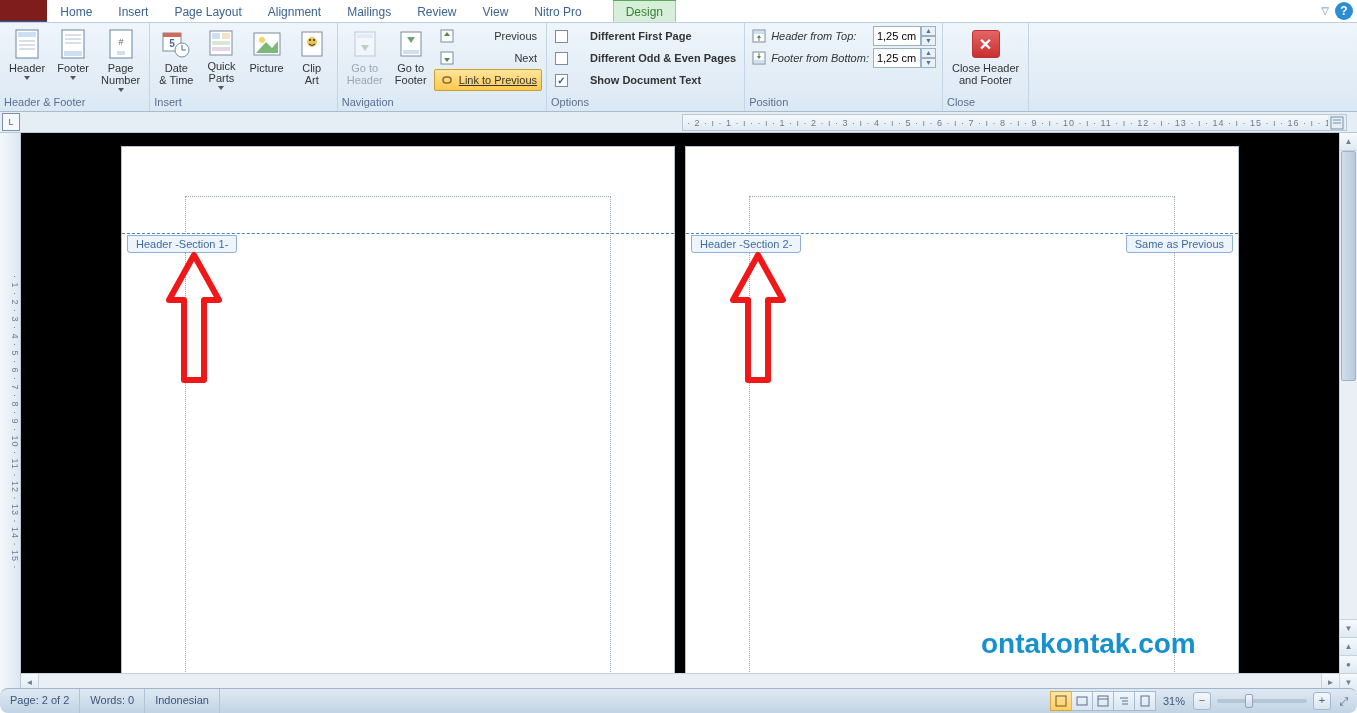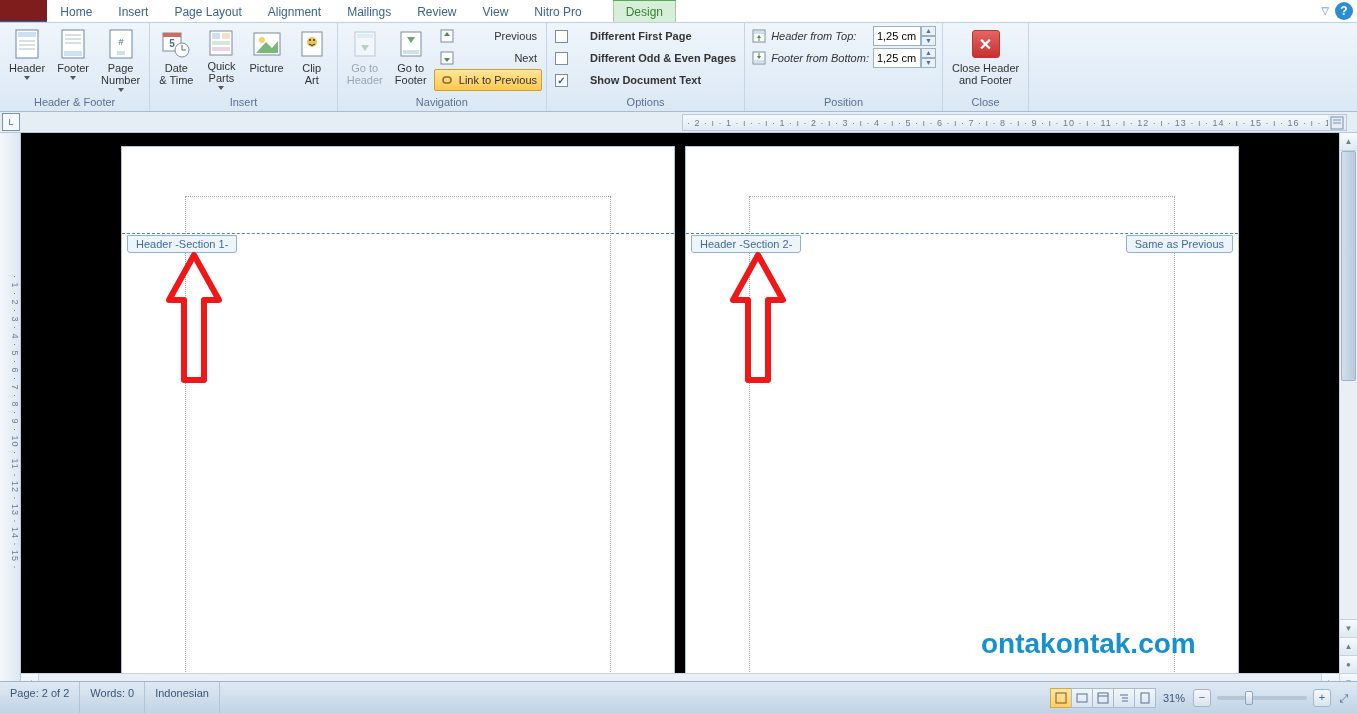--- a/index.html
+++ b/index.html
@@ -12,29 +12,29 @@
 .tab.ctx { background: #d7eed9; border: 1px solid #a0c9a4; border-bottom-color: #d7eed9; color: #3a8238; position: relative; }
 .tab.ctx::before { content: ""; position: absolute; top: -3px; left: -1px; right: -1px; height: 3px; background: #59a85c; }
 .tab-right { position: absolute; right: 4px; top: 2px; display: flex; gap: 6px; }
 .help-ic { width: 18px; height: 18px; border-radius: 50%; background: #2b8dd4; color: #fff; text-align: center; line-height: 18px; font-size: 12px; font-weight: bold; }
 .min-ic { color: #5a7fa8; font-size: 10px; line-height: 18px; }
 
 
 .ribbon { height: 89px; background: linear-gradient(#eff5fb, #dbe8f4); border-bottom: 1px solid #a7bcd1; display: flex; }
 .group { border-right: 1px solid #c4d5e6; display: flex; flex-direction: column; justify-content: space-between; padding: 2px 4px 0; }
 .group-row { display: flex; align-items: flex-start; gap: 2px; flex: 1; }
-.group-title { text-align: center; font-size: 11px; color: #5a7093; padding: 2px 0 3px; }
+.group-title { text-align: left; font-size: 11px; color: #5a7093; padding: 2px 0 3px; }
 .btn-big { display: flex; flex-direction: column; align-items: center; justify-content: flex-start; padding: 2px 4px 0; height: 66px; cursor: pointer; border: 1px solid transparent; border-radius: 2px; min-width: 40px; }
 .btn-big .ic-holder { width: 32px; height: 32px; display: flex; align-items: center; justify-content: center; }
 .btn-big .lbl { text-align: center; font-size: 11px; color: #333; line-height: 12px; margin-top: 2px; }
 .btn-big .drop::after { content: ""; display: block; width: 0; height: 0; border-left: 3px solid transparent; border-right: 3px solid transparent; border-top: 4px solid #555; margin: 2px auto 0; }
 .btn-big.disabled .lbl { color: #9aa7b3; }
 .btn-big.disabled { cursor: default; }
 .btn-sm { display: flex; align-items: center; gap: 4px; padding: 1px 4px; height: 22px; cursor: pointer; border: 1px solid transparent; border-radius: 2px; font-size: 11px; color: #333; justify-content: space-between; }
-.btn-sm.pressed { background: linear-gradient(#ffe59a, #ffc94f); border: 1px solid #c7a135; }
+.btn-sm.pressed { background: linear-gradient(#ffe59a, #ffc94f); border: 1px solid #c7a135; text-decoration: underline; }
 .chk { display: flex; align-items: center; gap: 22px; height: 22px; padding: 0 4px; font-size: 11px; color: #333; font-weight: bold; }
 .chk-box { width: 13px; height: 13px; border: 1px solid #7a8ca0; background: #fff; display: flex; align-items: center; justify-content: center; font-size: 10px; color: #2a5a9a; }
 .spin-row { display: flex; align-items: center; gap: 4px; height: 22px; padding: 0 2px; }
 .spin-lbl { font-size: 11px; color: #333; font-style: italic; }
 .spin-ic { width: 16px; height: 16px; display: flex; align-items: center; justify-content: center; }
 .spin-input-wrap { display: flex; }
 .spin-input { width: 48px; height: 20px; border: 1px solid #9ab1c6; font-size: 11px; padding: 0 3px; }
 .spin-btns { display: flex; flex-direction: column; }
 .spin-btns div { width: 15px; height: 10px; border: 1px solid #9ab1c6; background: #e9f1f8; font-size: 7px; text-align: center; line-height: 8px; color: #5a7093; cursor: pointer; }
 .close-box { width: 28px; height: 28px; border: 1px solid #b33; border-radius: 3px; background: linear-gradient(#e56565, #c83030); color: #fff; display: flex; align-items: center; justify-content: center; font-size: 16px; font-weight: bold; }
@@ -71,21 +71,21 @@
 .scroll-v .nav-btns { position: absolute; bottom: 0; left: 0; right: 0; }
 .scroll-v .nav-btns .btn-s { border-top: 1px solid #c7d3df; border-bottom: none; }
 .scroll-h { position: absolute; left: 21px; right: 18px; bottom: 22px; height: 18px; background: #e9eff5; border-top: 1px solid #c7d3df; }
 .scroll-h .btn-s { width: 18px; height: 100%; display: inline-block; text-align: center; line-height: 17px; font-size: 8px; color: #6c7f94; background: linear-gradient(#f6fafd,#dfe9f1); border-right: 1px solid #c7d3df; cursor: pointer; }
 .scroll-h .btn-s.r { float: right; border-right: none; border-left: 1px solid #c7d3df; }
 
 
 .watermark { position: absolute; font-size: 28px; font-weight: bold; color: #1591d0; font-family: Arial, sans-serif; }
 
 
-.status { position: absolute; bottom: 0; left: 0; right: 0; height: 32px; background: linear-gradient(#dfe9f3,#c1d3e5); border-top: 1px solid #9fb5cb; display: flex; align-items: center; font-size: 11px; color: #3c5677; }
+.status { position: absolute; bottom: 0; left: 0; right: 0; height: 25px; background: linear-gradient(#dfe9f3,#c1d3e5); border-top: 1px solid #9fb5cb; display: flex; align-items: center; font-size: 11px; color: #3c5677; border-radius: 8px; }
 .status .cell { padding: 0 10px; border-right: 1px solid #b1c4d7; height: 100%; line-height: 22px; }
 .status .right { margin-left: auto; display: flex; align-items: center; gap: 0; height: 100%; }
 .view-btn { width: 22px; height: 20px; border: 1px solid #a7bcd1; background: linear-gradient(#f1f6fb,#d9e5f0); margin-right: -1px; display: flex; align-items: center; justify-content: center; font-size: 10px; color: #4b6886; cursor: pointer; }
 .view-btn.active { background: linear-gradient(#ffe6aa,#ffcf63); border-color: #d6a942; }
 .zoom-pct { padding: 0 8px; }
 .zoom-btn { width: 18px; height: 18px; border: 1px solid #a2b7cc; border-radius: 3px; background: linear-gradient(#f4f8fc,#dae5ef); text-align: center; line-height: 15px; color: #4b6886; cursor: pointer; }
 .zoom-slider { width: 90px; height: 4px; background: #b5c6d7; border-radius: 2px; margin: 0 6px; position: relative; }
 .zoom-slider .knob { position: absolute; left: 28px; top: -5px; width: 8px; height: 14px; background: linear-gradient(#f4f8fc,#cad9e7); border: 1px solid #8ea5bc; border-radius: 2px; }
 .expand-ic { width: 18px; height: 18px; color:#4b6886; text-align:center; line-height:18px; margin: 0 4px; cursor:pointer; }
 </style>

